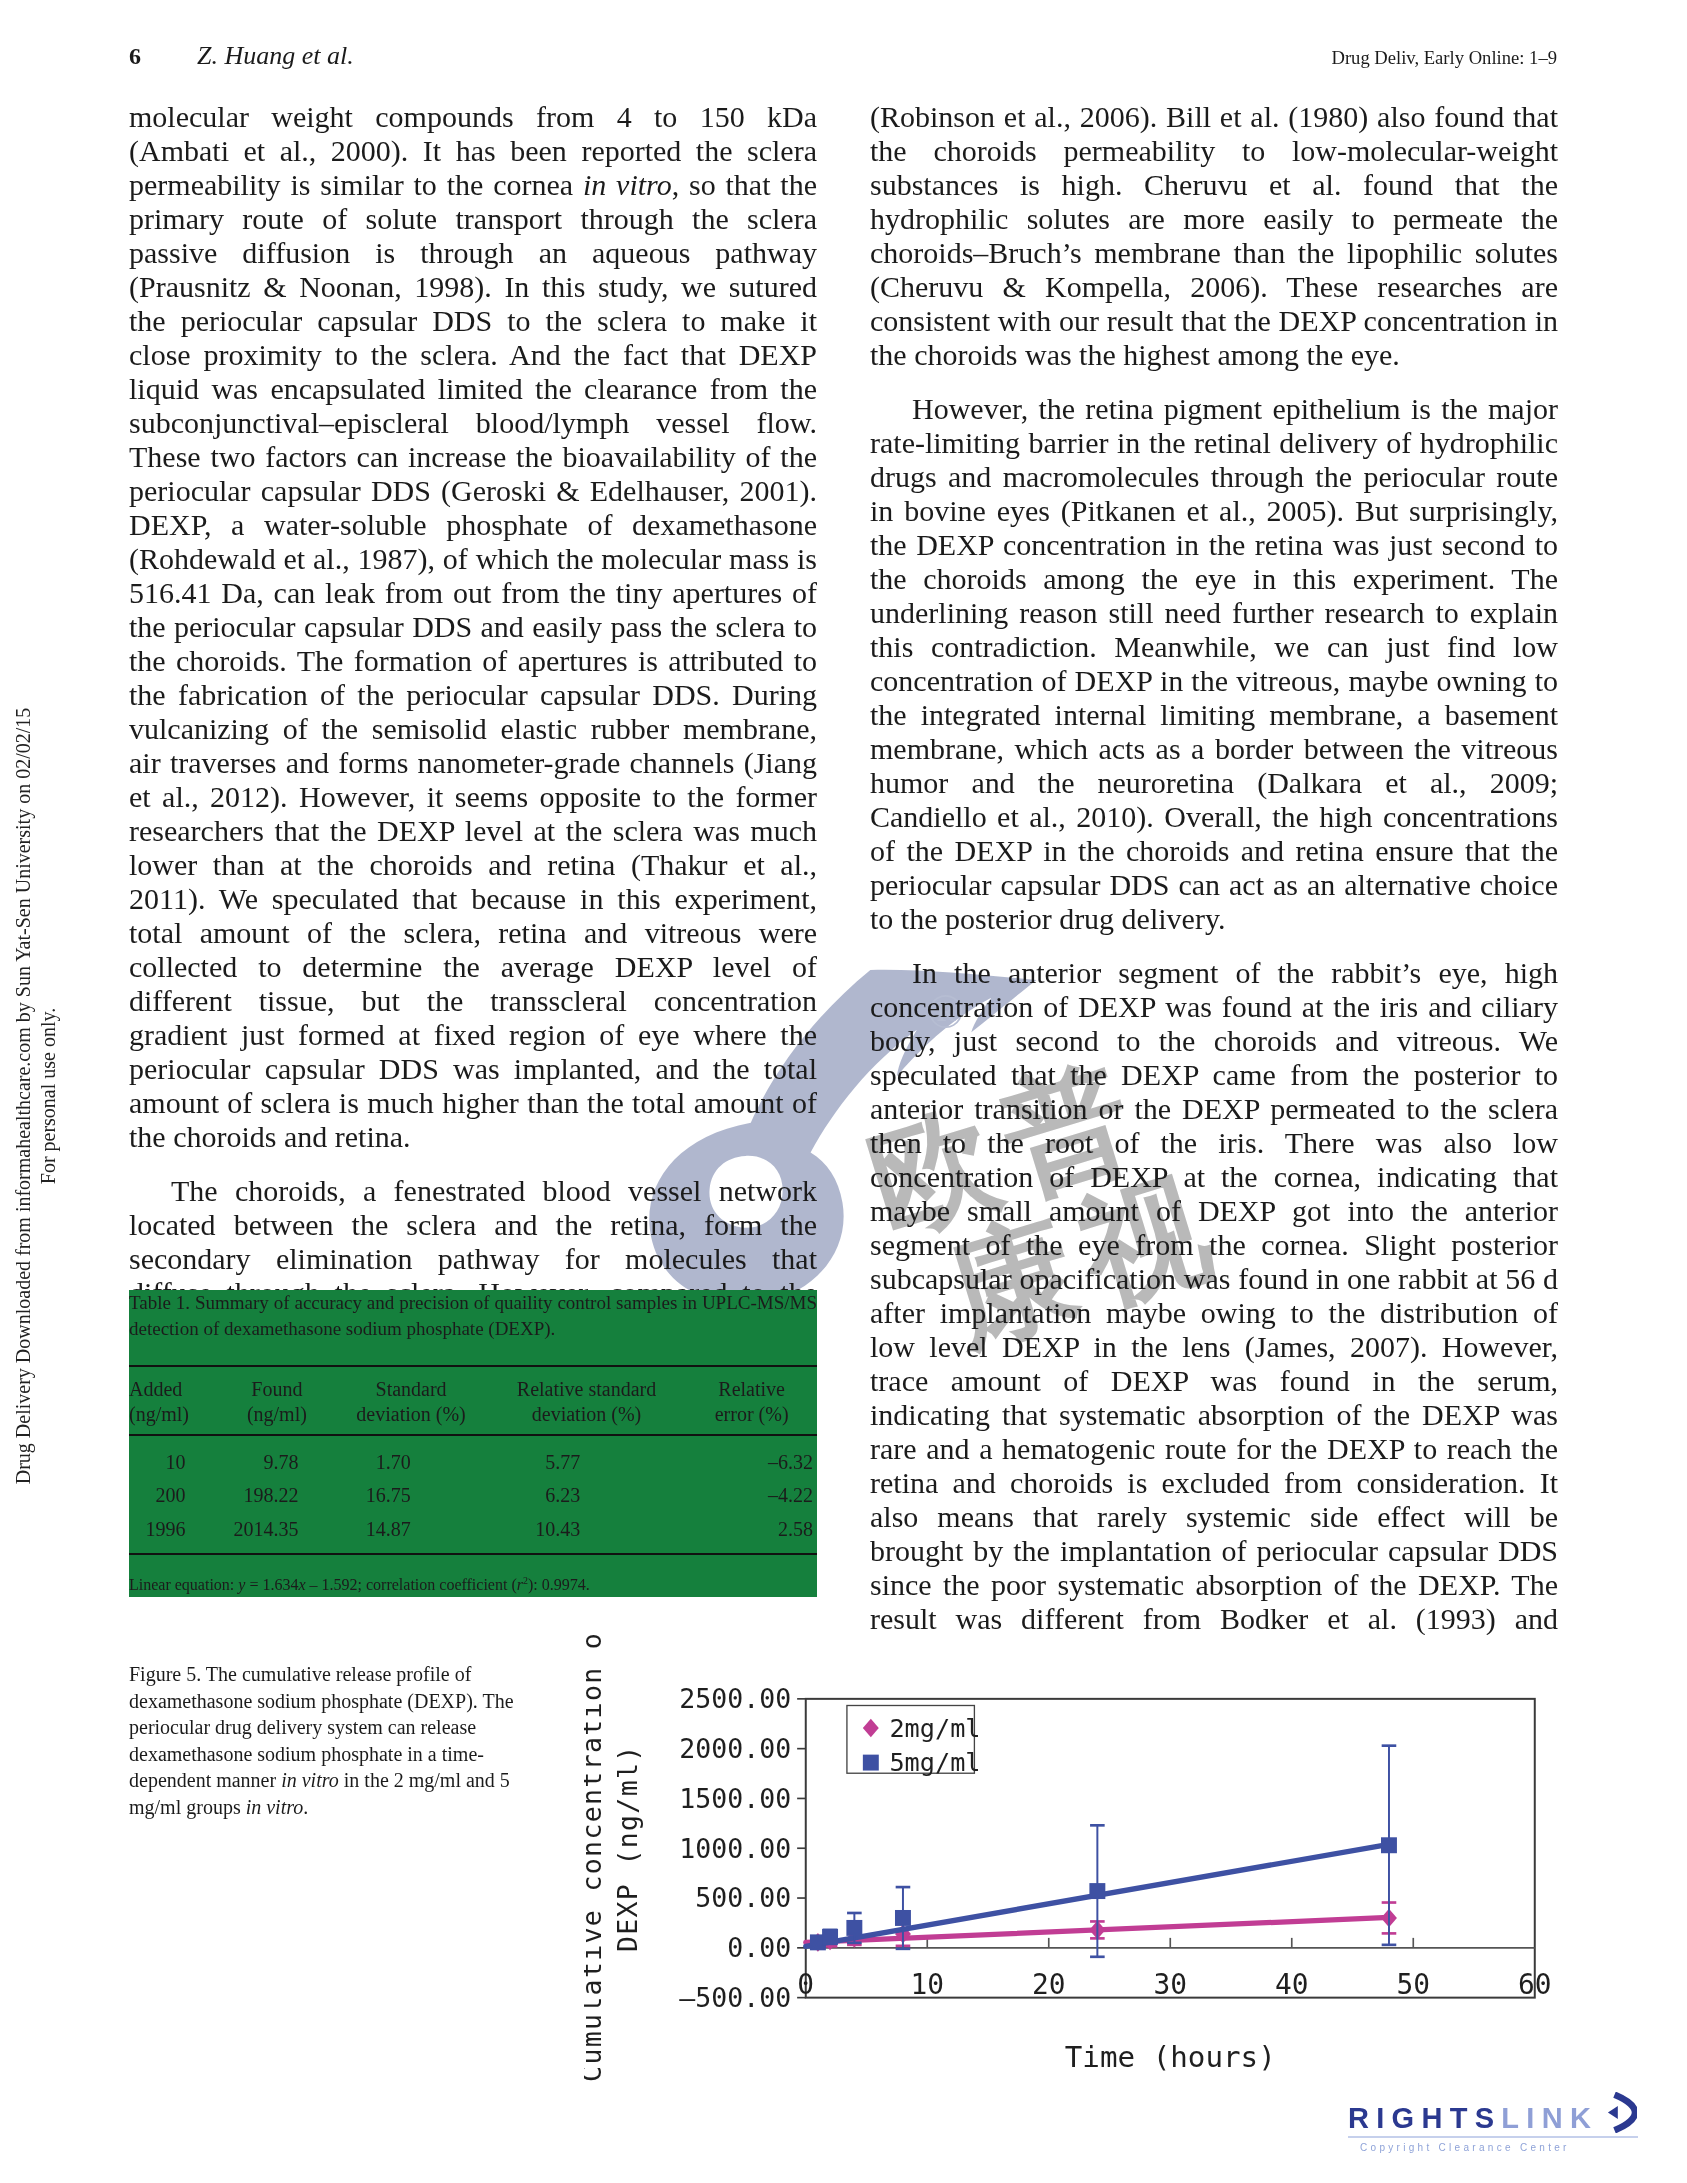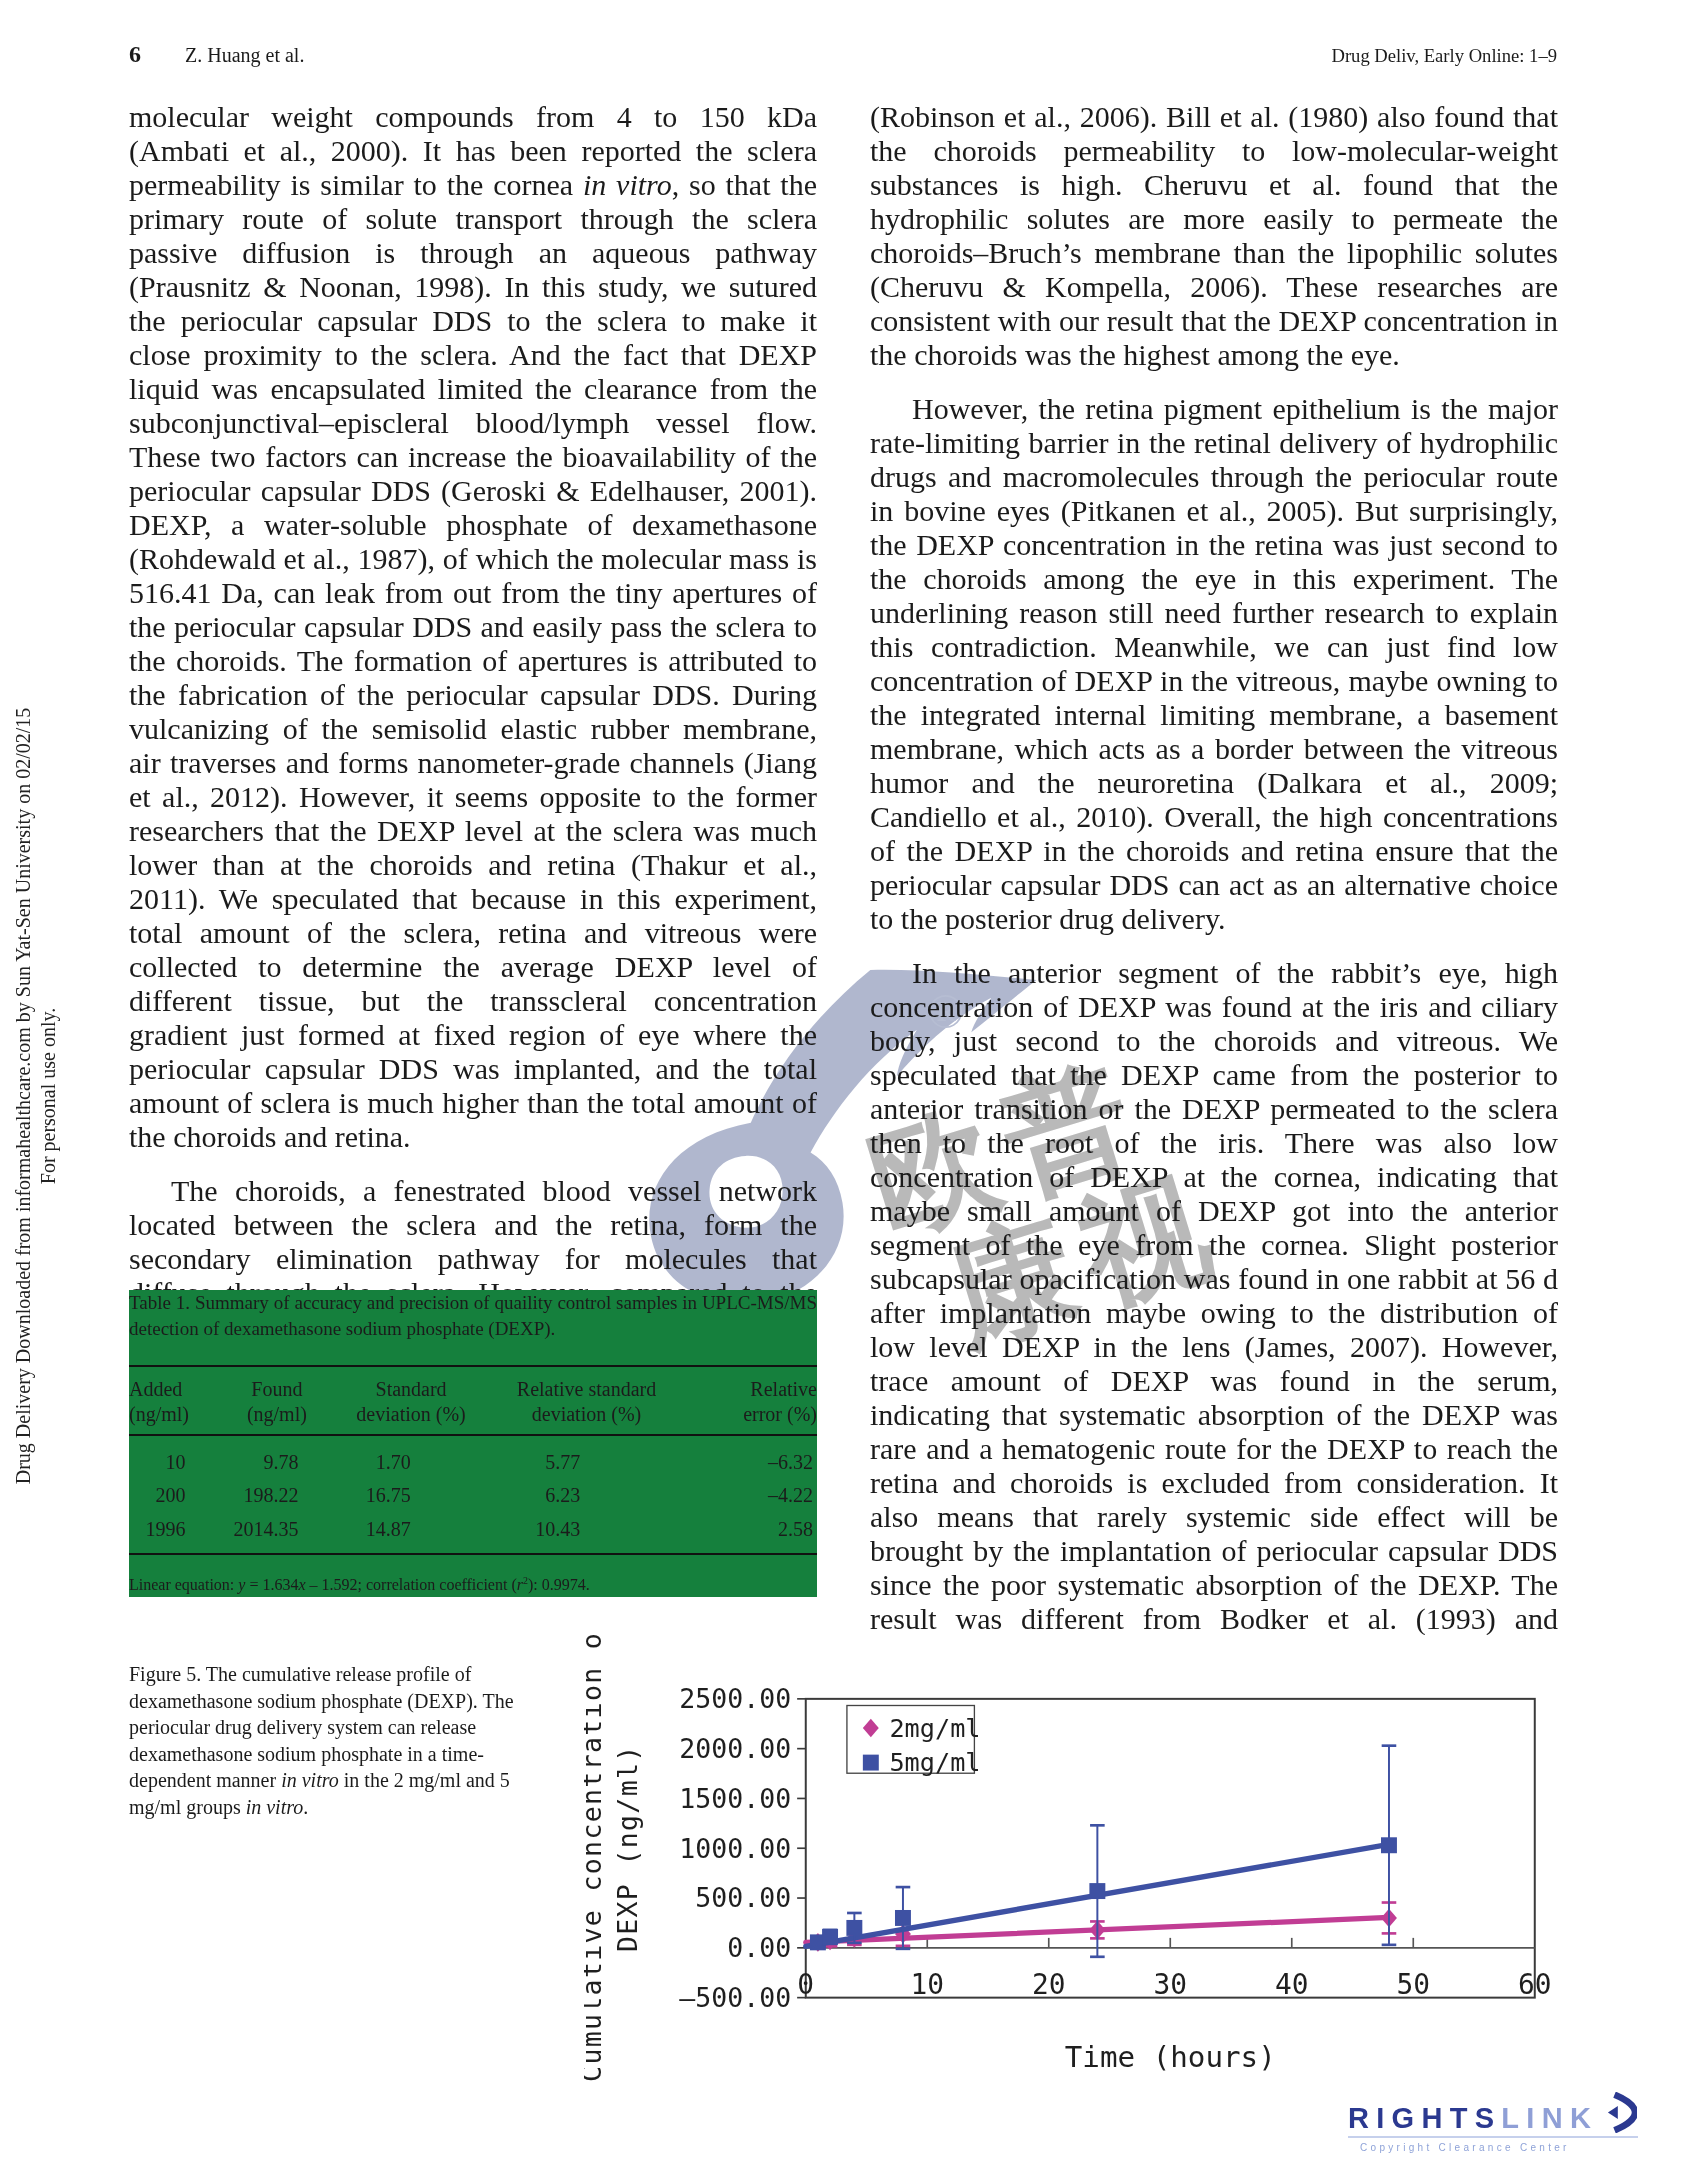--- a/index.html
+++ b/index.html
@@ -23,40 +23,40 @@
   
   .side-note{
     position:absolute;left:10.6px;top:1594px;width:996px;
     transform:rotate(-90deg);transform-origin:left top;
     font-size:20px;line-height:24.6px;text-align:center;color:#222;
   }
   
   .pg-header{position:absolute;left:129px;top:41px;width:1428px;display:flex;
              align-items:baseline;justify-content:space-between;}
   .pg-num{font-weight:bold;font-size:24px;}
-  .pg-authors{font-size:20px;margin-left:44px;}
+  .pg-authors{font-style:italic;font-size:26px;margin-left:56px;}
   .pg-left{display:flex;align-items:baseline;}
   .pg-journal{font-size:18.6px;}
   
   .col{position:absolute;top:100px;width:688px;font-size:30px;line-height:34px;
        text-align:justify;}
   .col-left{left:129px;}
   .col-right{left:870px;}
   .col p{margin:0;}
   .col p.indent{text-indent:42px;margin-top:20px;}
   
   .table-block{position:absolute;left:129px;top:1290px;width:688px;background:#15803d;}
   .tbl-caption{font-size:19px;line-height:26px;text-align:justify;}
   .tbl{width:100%;border-collapse:collapse;margin-top:22.6px;font-size:20px;
        border-top:2px solid #111;border-bottom:2px solid #111;}
   .tbl thead tr{border-bottom:2px solid #111;}
   .tbl th{font-weight:normal;vertical-align:bottom;padding:10.6px 0 6.6px;line-height:25px;}
   .tbl th:nth-child(1){text-align:left;}
   .tbl th:nth-child(2),.tbl th:nth-child(3),.tbl th:nth-child(4){text-align:center;}
-  .tbl th:nth-child(5){text-align:right;}
+  .tbl th:nth-child(5){}
   .tbl td{padding:2.7px 0;line-height:28px;text-align:right;}
   .tbl tbody tr:first-child td{padding-top:12px;}
   .tbl tbody tr:last-child td{padding-bottom:10.6px;}
   .tbl td:nth-child(1){width:13%;padding-right:33px;}
   .tbl td:nth-child(2){width:17%;padding-right:37px;}
   .tbl td:nth-child(3){width:22%;padding-right:76px;}
   .tbl td:nth-child(4){width:29%;padding-right:106px;}
   .tbl td:nth-child(5){width:19%;padding-right:4px;}
   .tbl-footnote{margin-top:17.3px;font-size:16px;line-height:25px;}
   sup{font-size:62%;vertical-align:super;line-height:0;}

